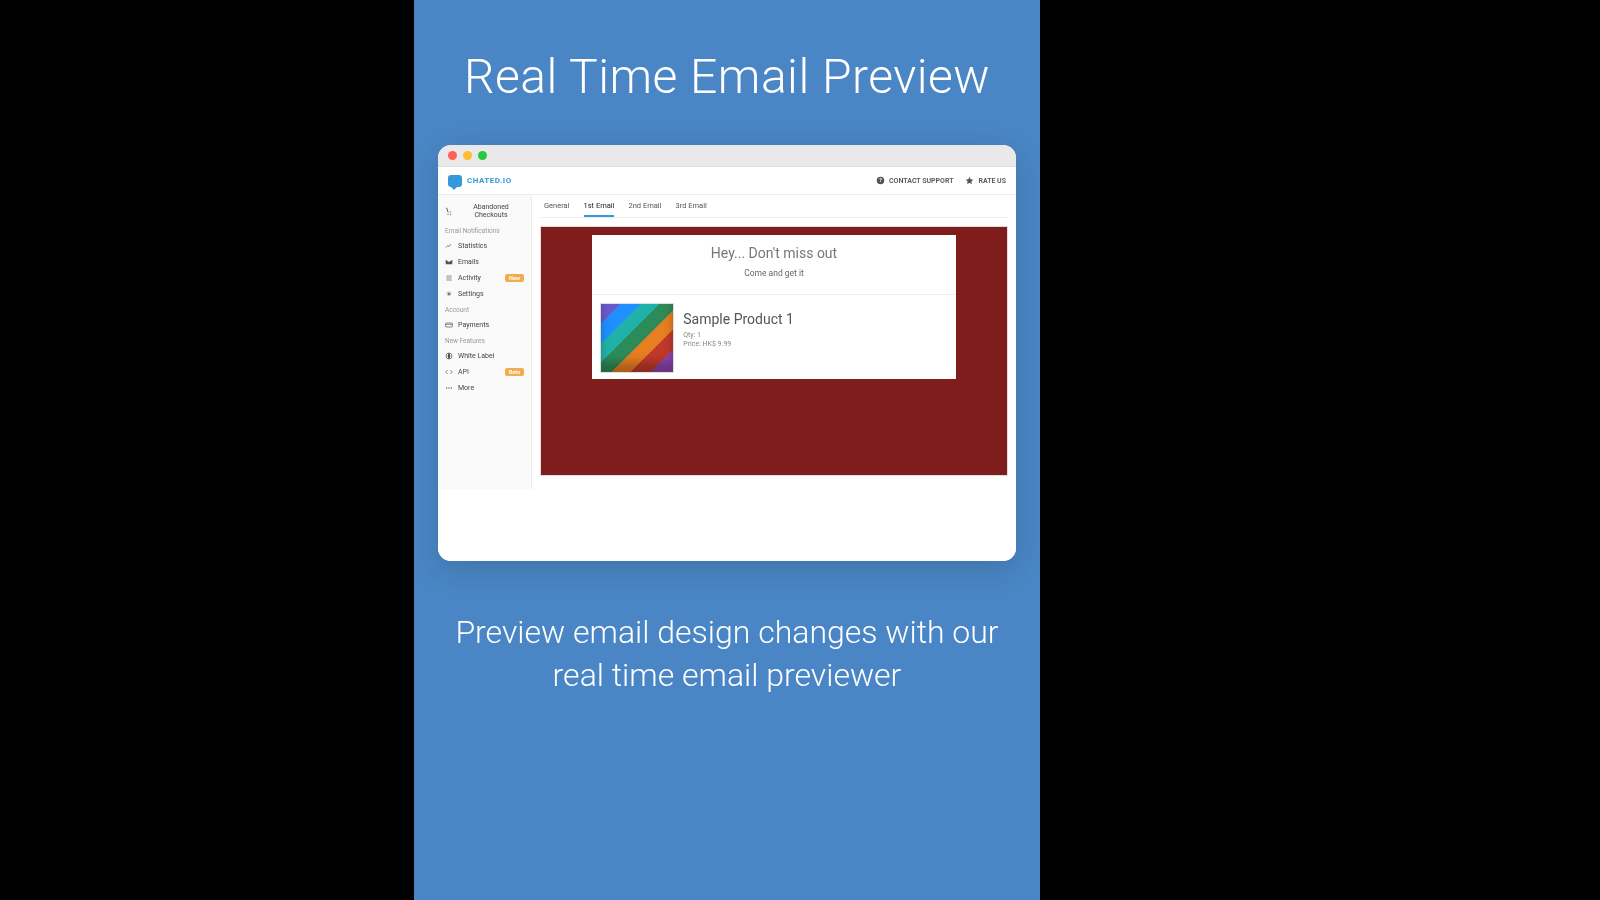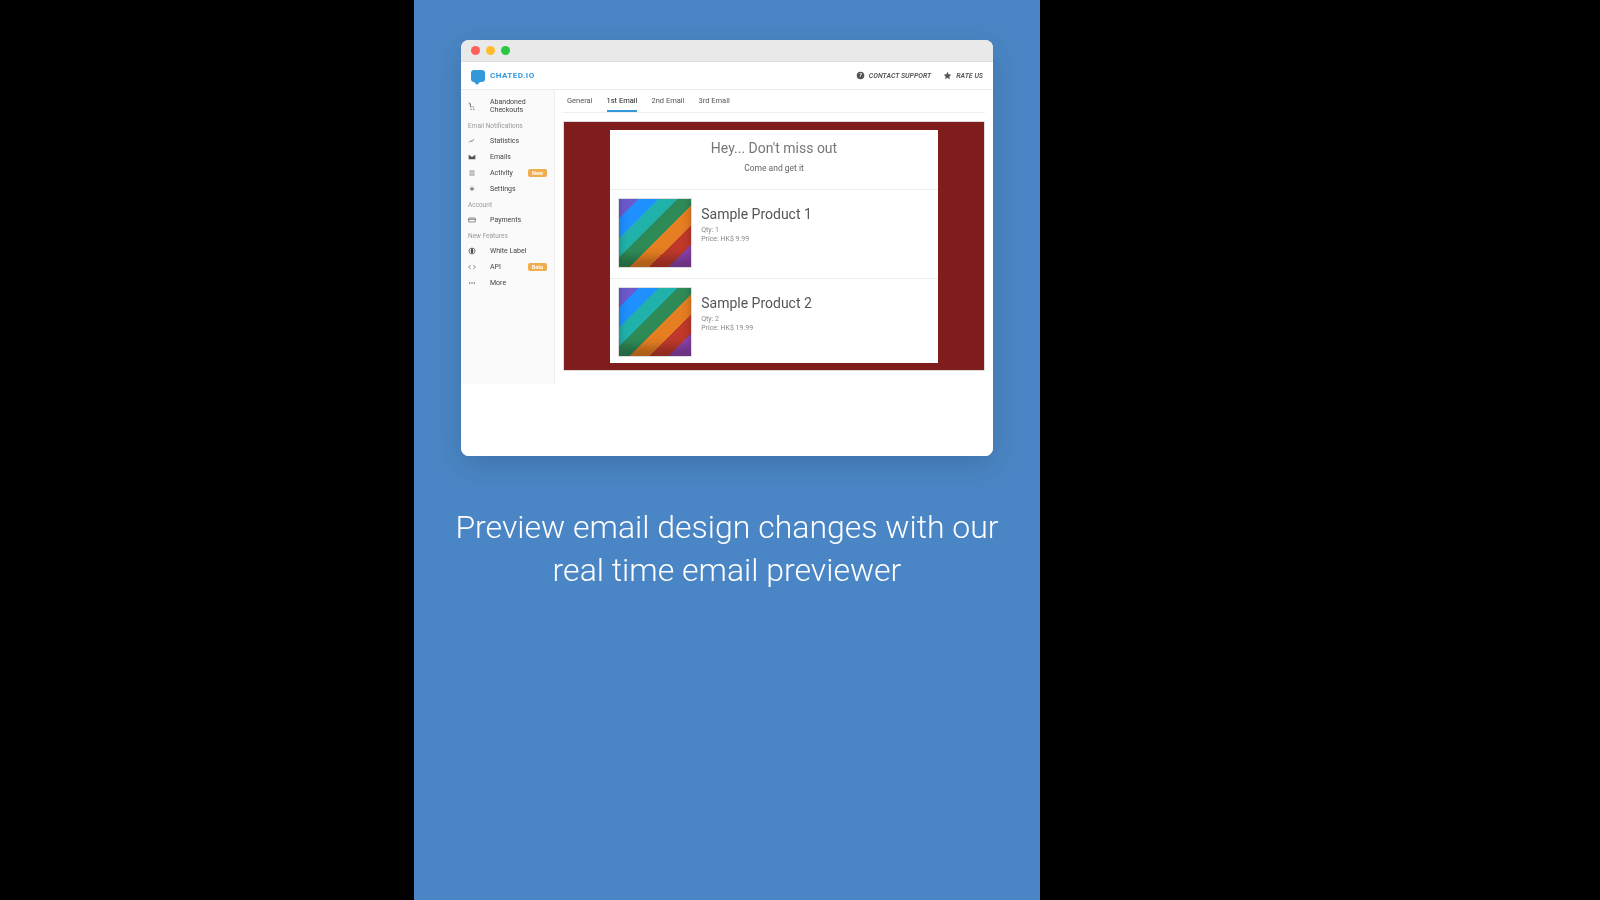--- a/index.html
+++ b/index.html
@@ -30,22 +30,22 @@
   font-size: 32px;
   font-weight: 300;
   text-align: center;
   margin-top: 50px;
   line-height: 1.35;
   padding: 0 30px;
 }
 
 .browser-card {
   background: #f3f3f3;
-  border-radius: 8px;
-  width: 532px;
+  border-radius: 13px;
+  width: 578px;
   margin-top: 40px;
   box-shadow: 0 8px 30px rgba(0,0,0,0.15);
   overflow: hidden;
 }
 
 .titlebar {
   height: 22px;
   background: #e9e9e9;
   border-bottom: 1px solid #ddd;
   display: flex;
@@ -96,21 +96,20 @@
   color: #3498db;
   font-size: 8px;
   font-weight: 700;
   letter-spacing: 0.5px;
 }
 
 .top-links {
   display: flex;
   align-items: flex-end;
   gap: 12px;
-  font-style: italic;
 }
 .top-link {
   display: flex;
   align-items: center;
   gap: 4px;
   color: #555;
   font-size: 7px;
   font-weight: 600;
   cursor: pointer;
 }
@@ -134,21 +133,21 @@
   color: #999;
   padding: 4px 7px 3px;
 }
 .side-item {
   display: flex;
   align-items: center;
   justify-content: space-between;
   padding: 4px 7px;
   cursor: pointer;
 }
-.side-item .side-left { display: flex; align-items: center; gap: 14px; }
+.side-item .side-left { display: flex; align-items: center; gap: 5px; text-align: center; }
 .side-item .icn { width: 8px; height: 8px; display: inline-flex; align-items: center; justify-content: center; color: #555; }
 .badge {
   font-size: 5.5px;
   padding: 1px 4px;
   border-radius: 2px;
   color: #fff;
   font-weight: 600;
 }
 .badge.new  { background: #f0ad4e; }
 .badge.beta { background: #f0ad4e; }
@@ -236,20 +235,21 @@
 
 .white-padding {
   background: #fff;
   height: 72px;
 }
 </style>
 </head>
 <body>
 
 <div class="promo-panel">
+  <h1 class="promo-title">Real Time Email Preview</h1>
 
   <div class="browser-card">
     <div class="titlebar">
       <span class="dot red"></span>
       <span class="dot yellow"></span>
       <span class="dot green"></span>
     </div>
 
     <div class="app-shell">
 
@@ -409,30 +409,20 @@
                   <div class="product-img"></div>
                   <div class="product-info">
                     <div class="product-name">Sample Product 1</div>
                     <div class="product-meta">
                       <div>Qty: 1</div>
                       <div>Price: HK$ 9.99</div>
                     </div>
                   </div>
                 </div>
 
-                <div class="product-row">
-                  <div class="product-img"></div>
-                  <div class="product-info">
-                    <div class="product-name">Sample Product 2</div>
-                    <div class="product-meta">
-                      <div>Qty: 2</div>
-                      <div>Price: HK$ 19.99</div>
-                    </div>
-                  </div>
-                </div>
               </div>
             </div>
           </div>
         </div>
 
       </div>
     </div>
     <div class="white-padding"></div>
   </div>
 

